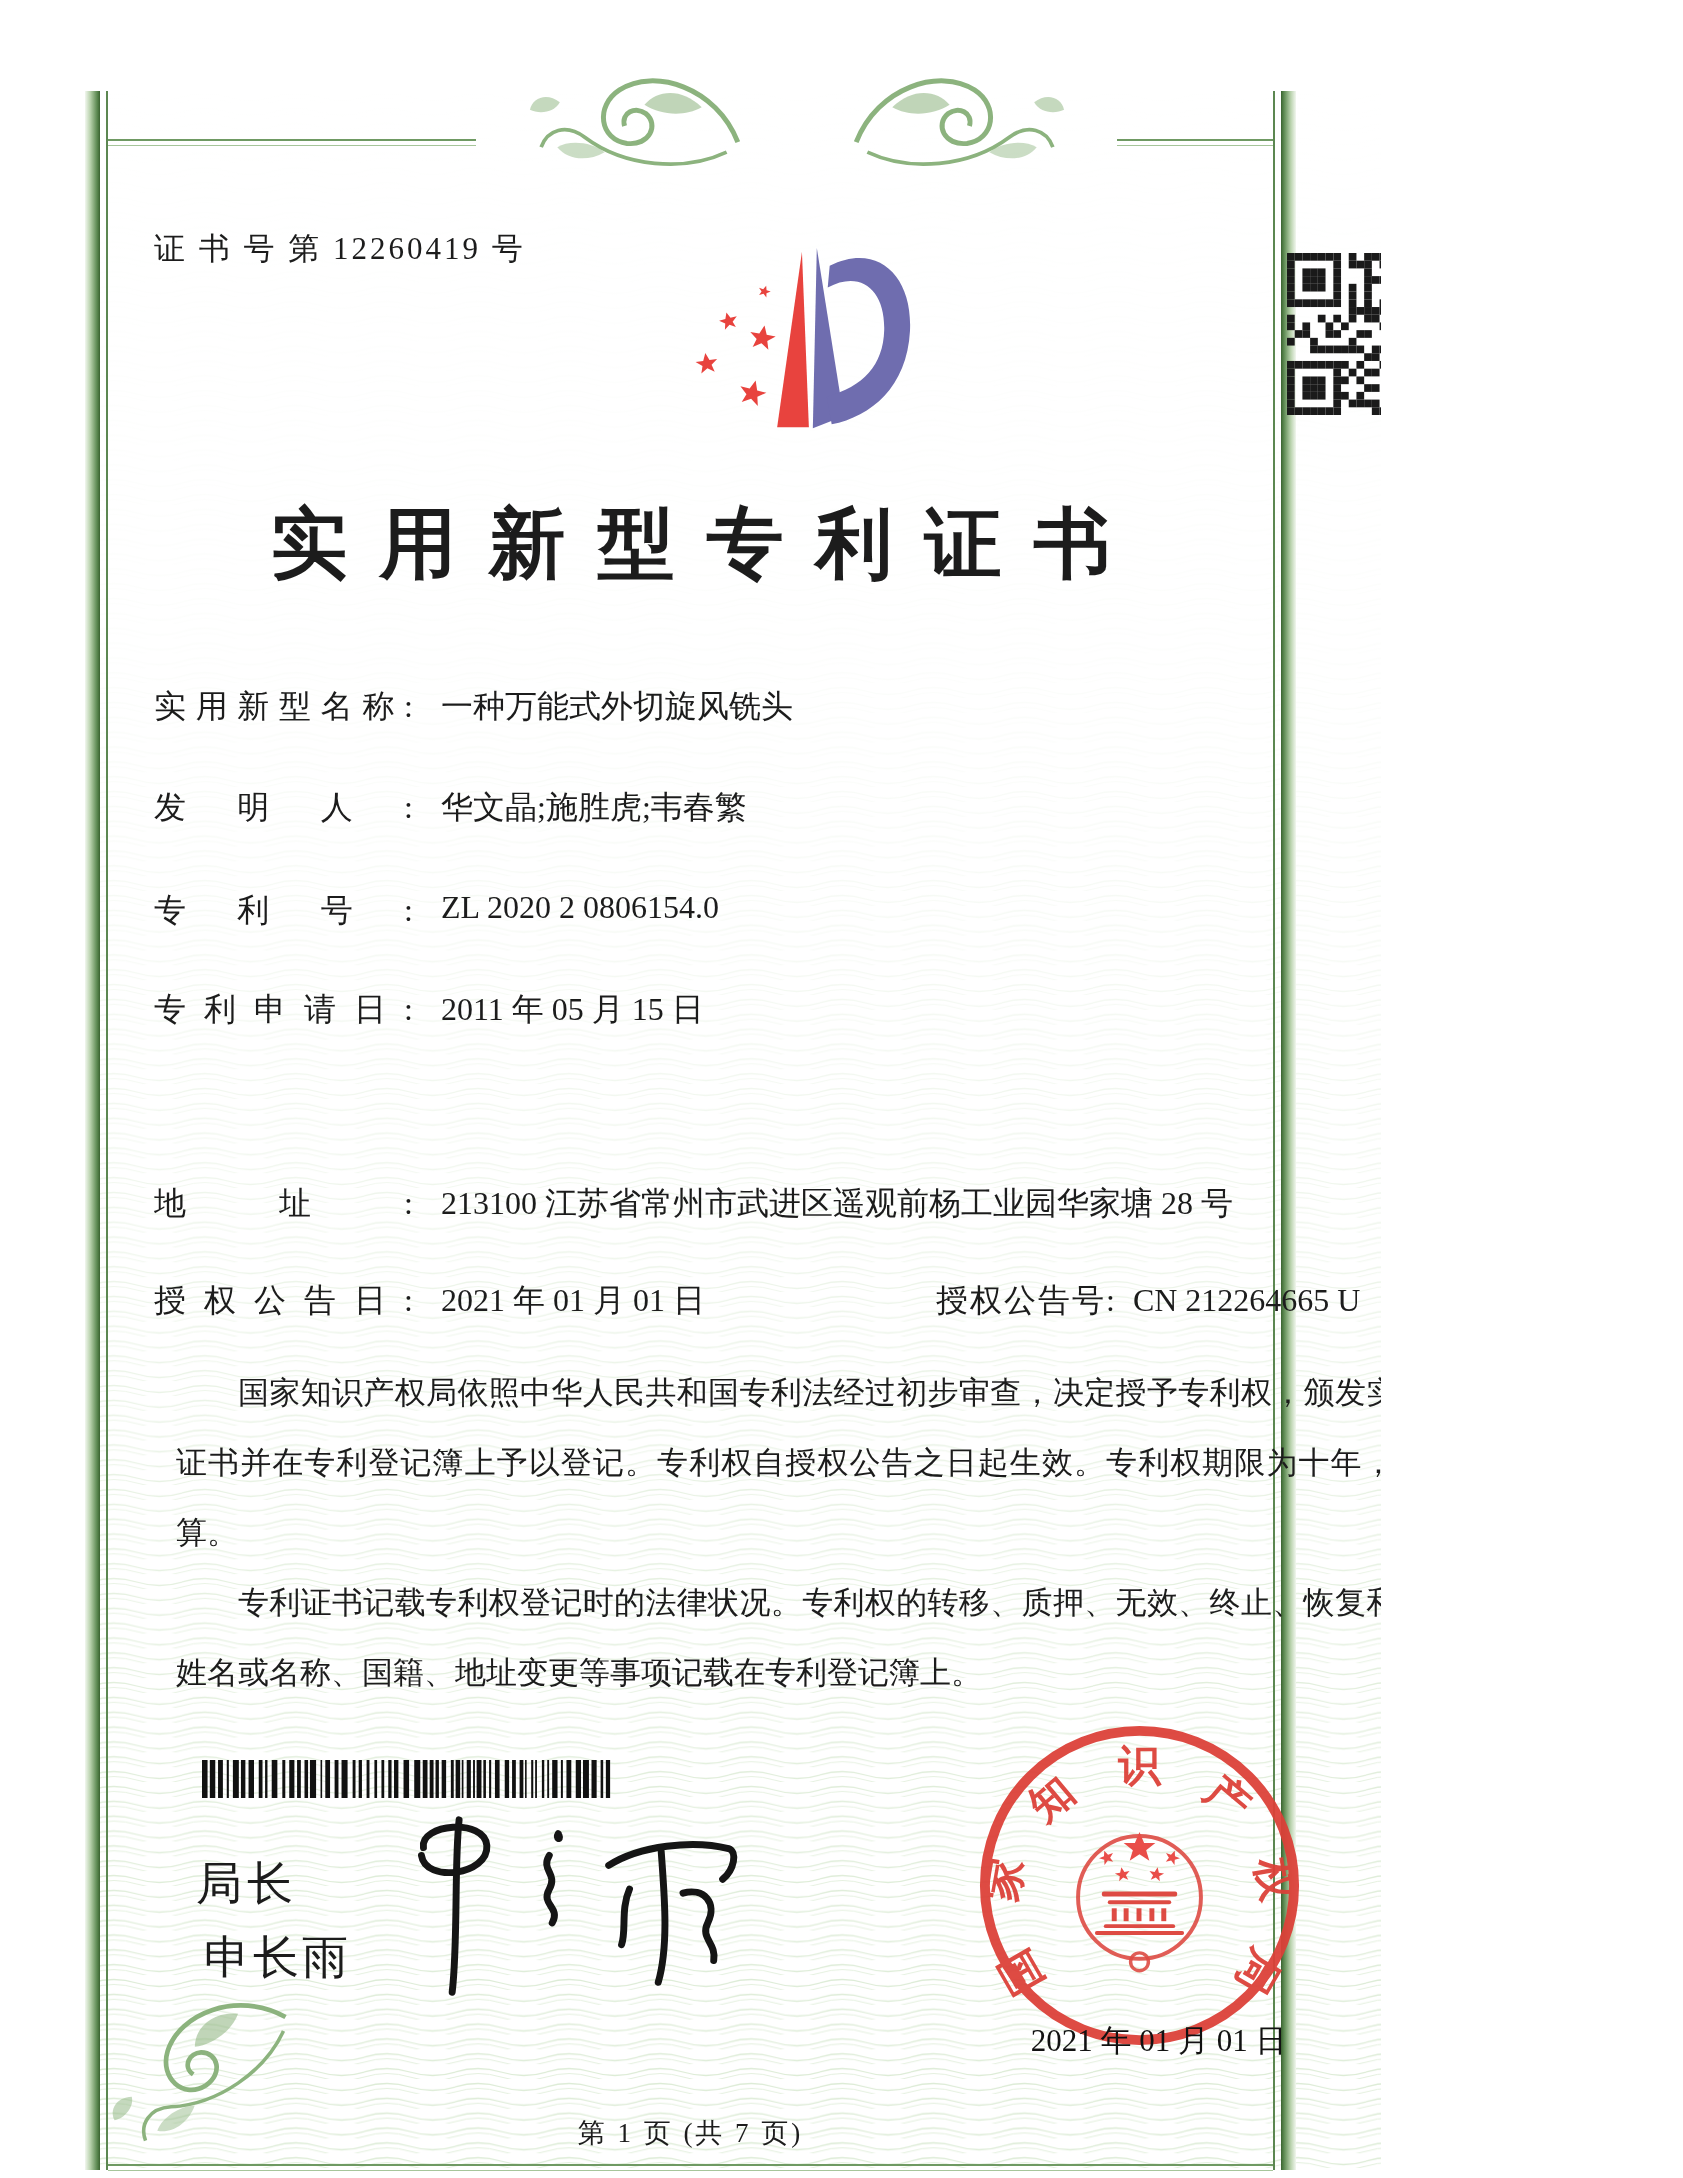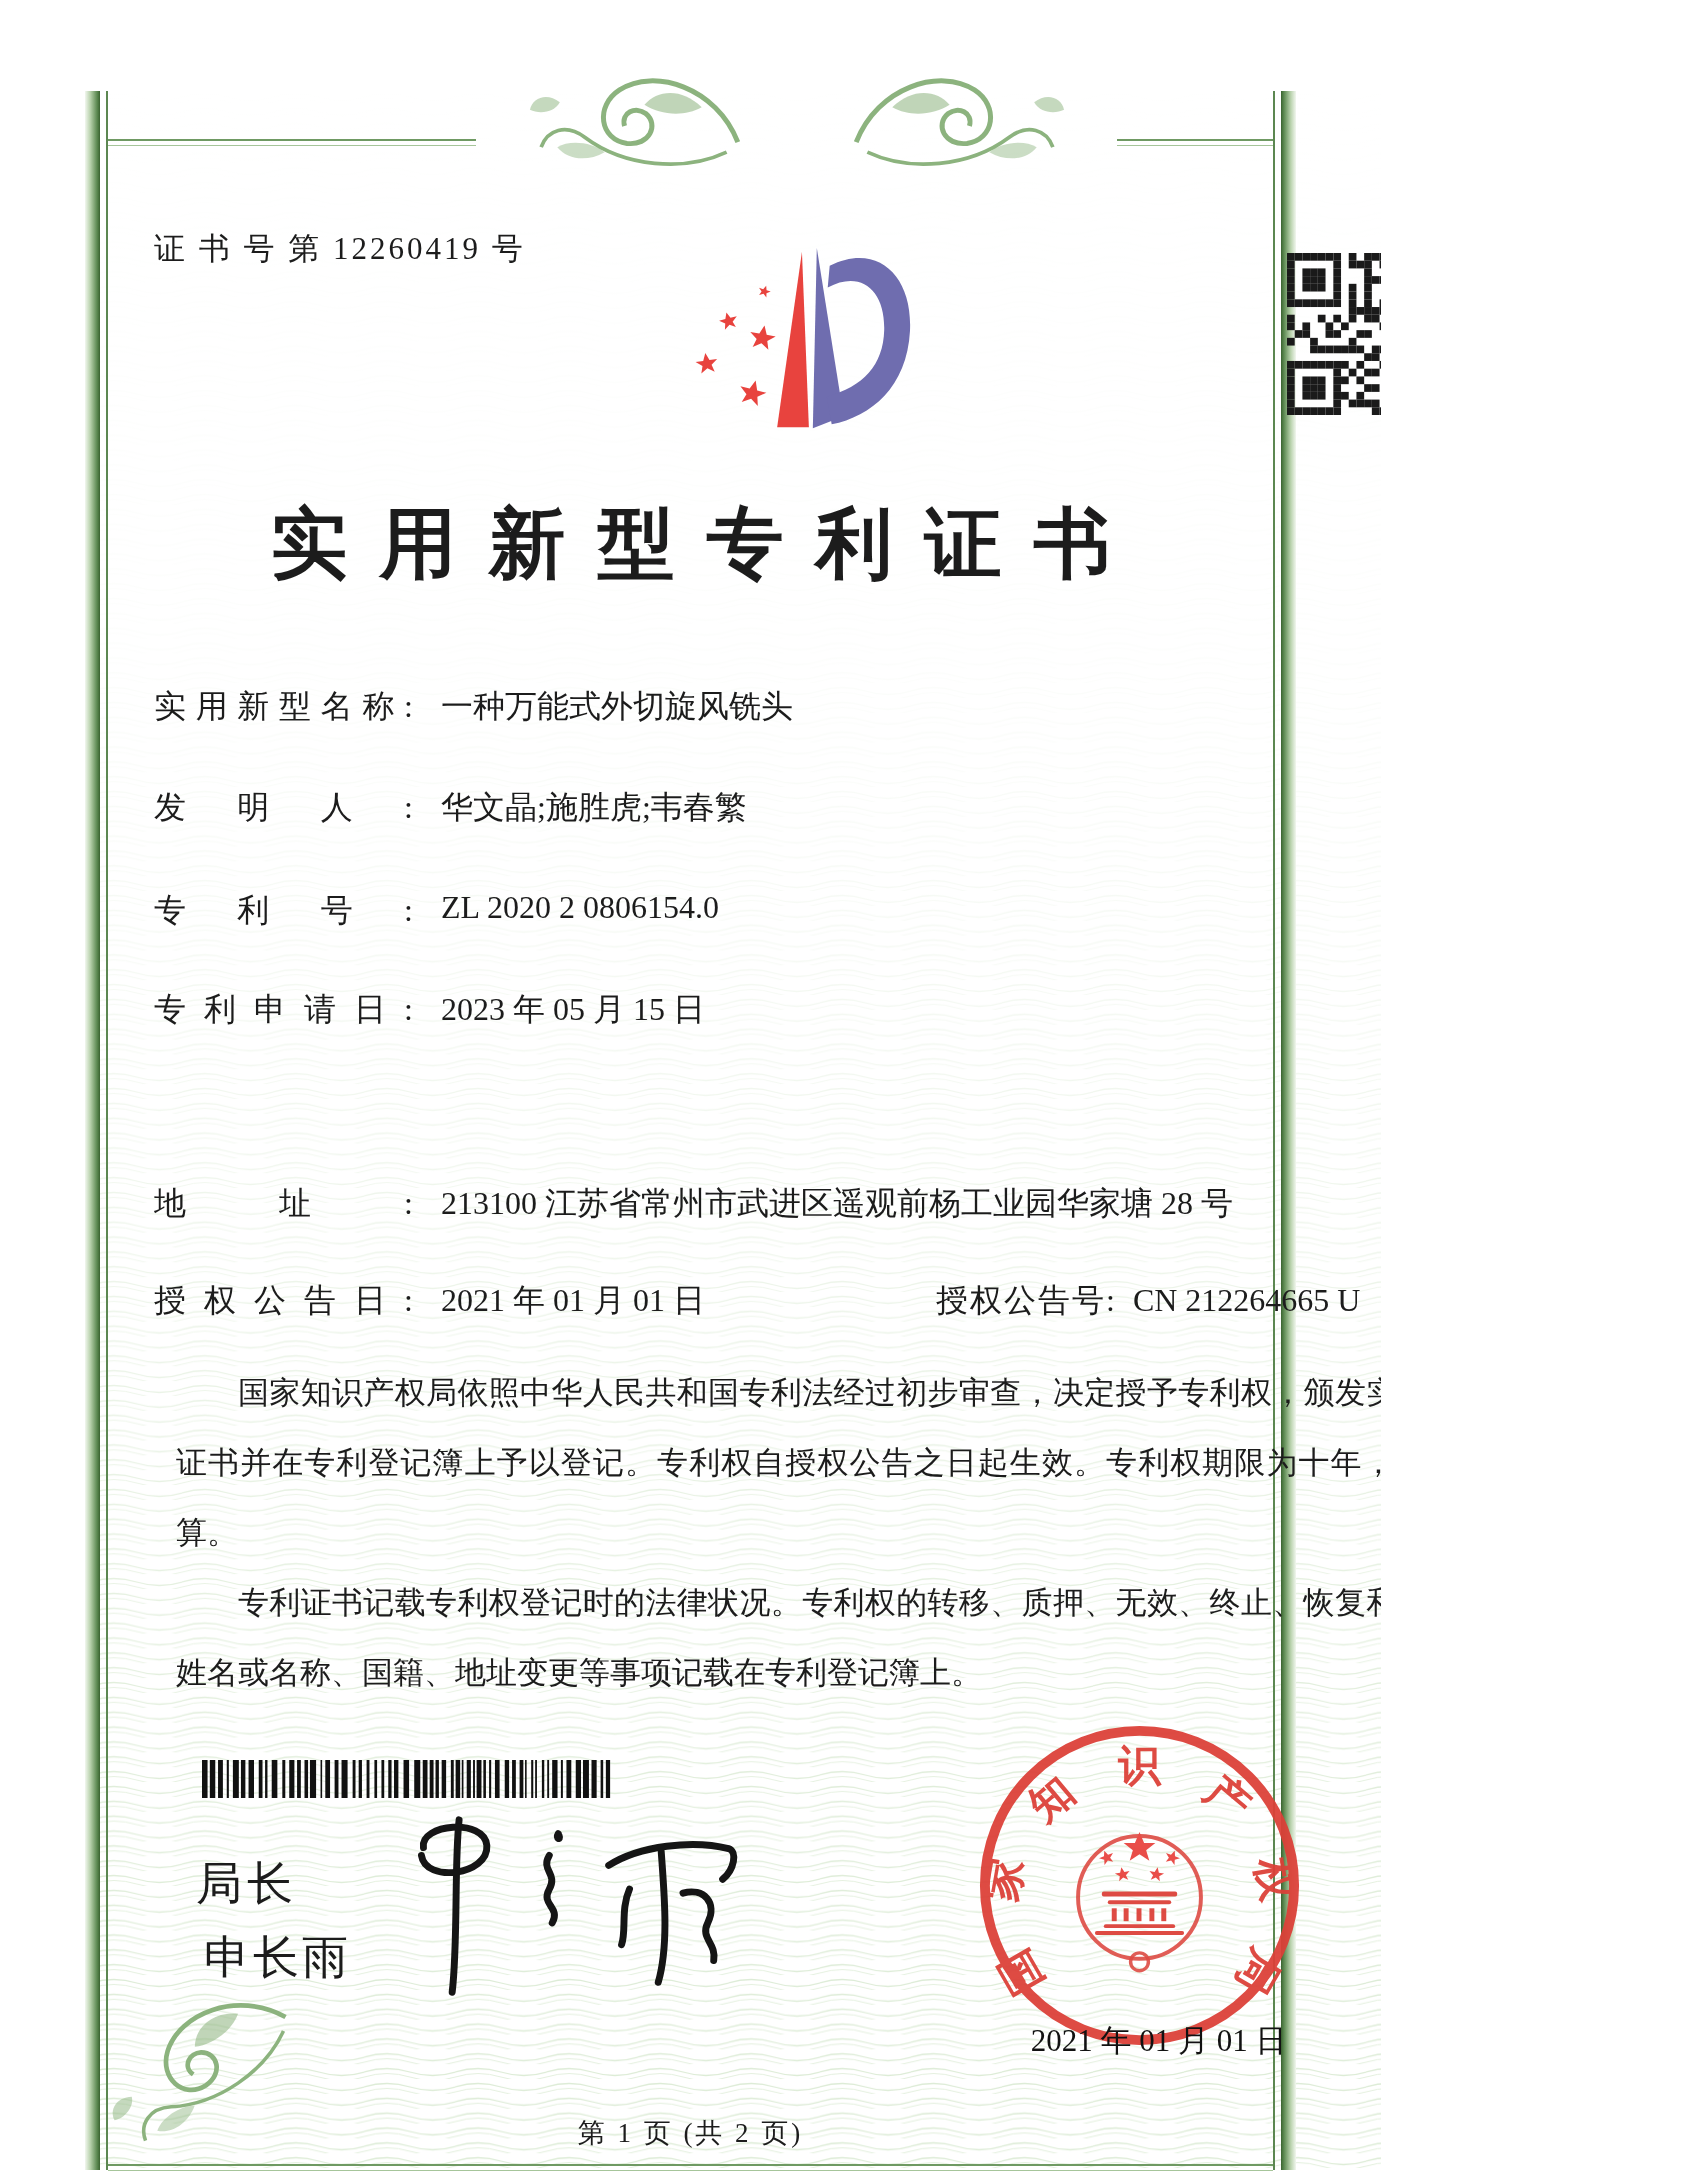--- a/index.html
+++ b/index.html
@@ -349,21 +349,21 @@
   <div class="frow" style="top:685px">
     <span class="flabel">实用新型名称:</span><span class="fvalue">一种万能式外切旋风铣头</span>
   </div>
   <div class="frow" style="top:786px">
     <span class="flabel">发明人:</span><span class="fvalue">华文晶;施胜虎;韦春繁</span>
   </div>
   <div class="frow" style="top:889px">
     <span class="flabel">专利号:</span><span class="fvalue">ZL 2020 2 0806154.0</span>
   </div>
   <div class="frow" style="top:988px">
-    <span class="flabel">专利申请日:</span><span class="fvalue">2023 年 05 月 15 日</span>
+    <span class="flabel">专利申请日:</span><span class="fvalue">2011 年 05 月 15 日</span>
   </div>
   <div class="frow" style="top:1182px">
     <span class="flabel">地址:</span><span class="fvalue">213100 江苏省常州市武进区遥观前杨工业园华家塘 28 号</span>
   </div>
   <div class="frow" style="top:1279px">
     <span class="flabel">授权公告日:</span><span class="fvalue">2021 年 01 月 01 日</span>
     <span class="grow2">
       <span class="glabel">授权公告号:</span><span class="gvalue">CN 212264665 U</span>
     </span>
   </div>
@@ -474,16 +474,16 @@
         <text x="43.88383862648621" y="162.46762596930063" transform="rotate(-80 43.88383862648621 162.46762596930063)" class="seal-char">家</text>
         <text x="86.29433639886913" y="89.01048905324673" transform="rotate(-40 86.29433639886913 89.01048905324673)" class="seal-char">知</text>
         <text x="166" y="60" transform="rotate(0 166 60)" class="seal-char">识</text>
         <text x="245.70566360113088" y="89.01048905324673" transform="rotate(40 245.70566360113088 89.01048905324673)" class="seal-char">产</text>
         <text x="288.1161613735138" y="162.46762596930063" transform="rotate(80 288.1161613735138 162.46762596930063)" class="seal-char">权</text>
         <text x="273.38715006927043" y="245.99999999999997" transform="rotate(120 273.38715006927043 245.99999999999997)" class="seal-char">局</text>
       </g>
   </svg>
   <div class="seal-date">2021 年 01 月 01 日</div>
 
-  <div class="footer">第 1 页 (共 2 页)</div>
+  <div class="footer">第 1 页 (共 7 页)</div>
 
 </div>
 
 
 </body></html>

